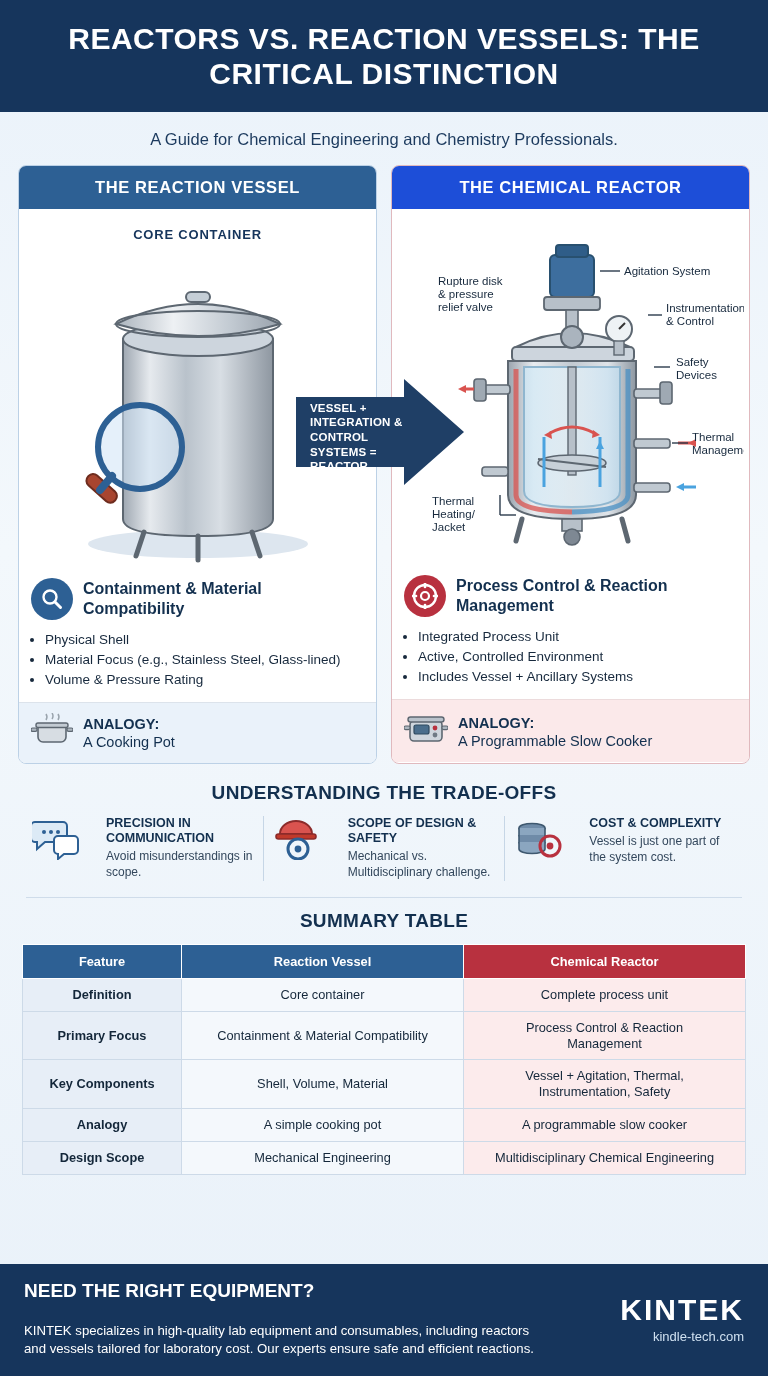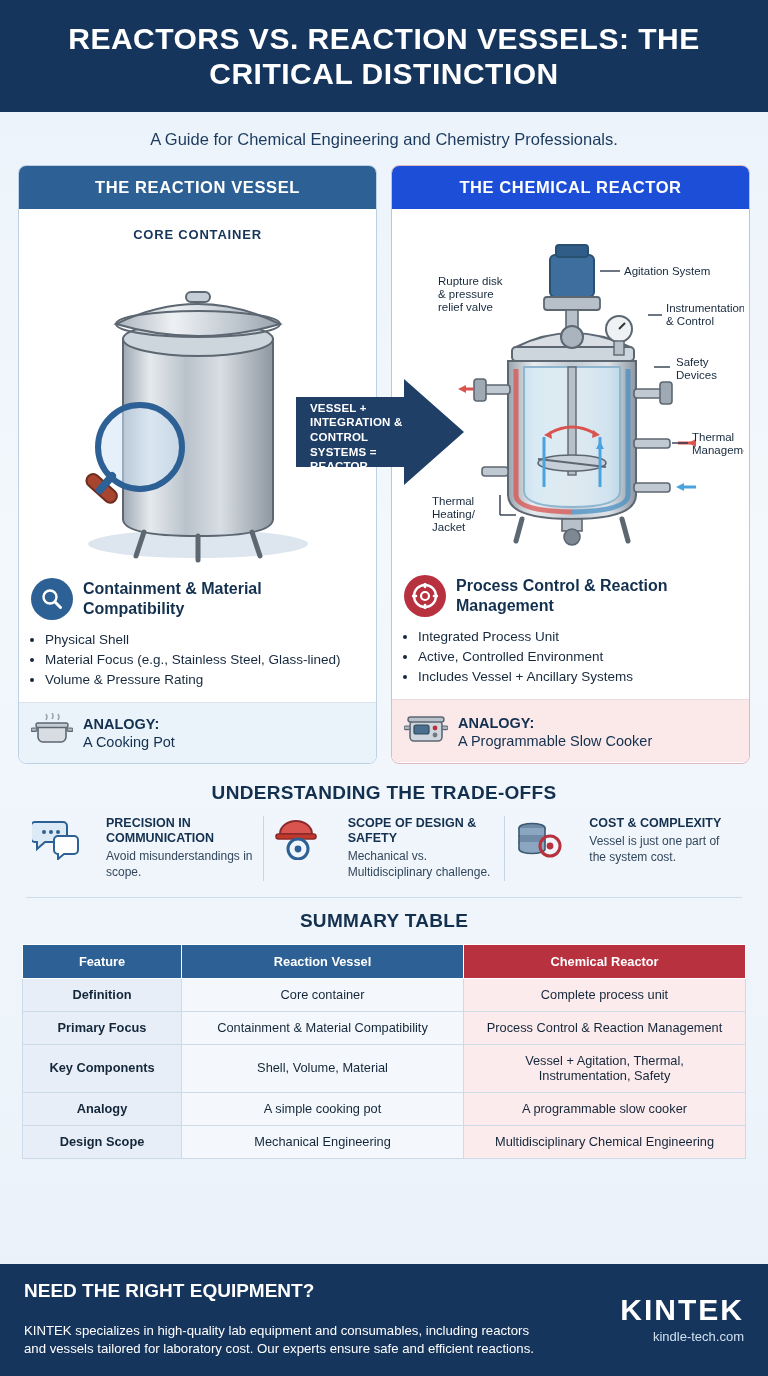--- a/index.html
+++ b/index.html
@@ -150,21 +150,21 @@
     color: #fff;
     font-weight: bold;
     padding: 9px 6px;
     text-align: center;
     border: 1px solid #ffffff;
   }
   thead th.c0 { background: #2d6094; width: 22%; }
   thead th.c1 { background: #2d6094; width: 39%; }
   thead th.c2 { background: #b8313f; width: 39%; }
   tbody td {
-    padding: 8px 16px;
+    padding: 8px 24px;
     text-align: center;
     border: 1px solid #cddae8;
     color: #14273a;
     line-height: 1.25;
   }
   tbody td.f { background: #e7eef7; font-weight: bold; }
   tbody td.v { background: #f4f8fc; }
   tbody td.r { background: #fcebec; }
 
   

